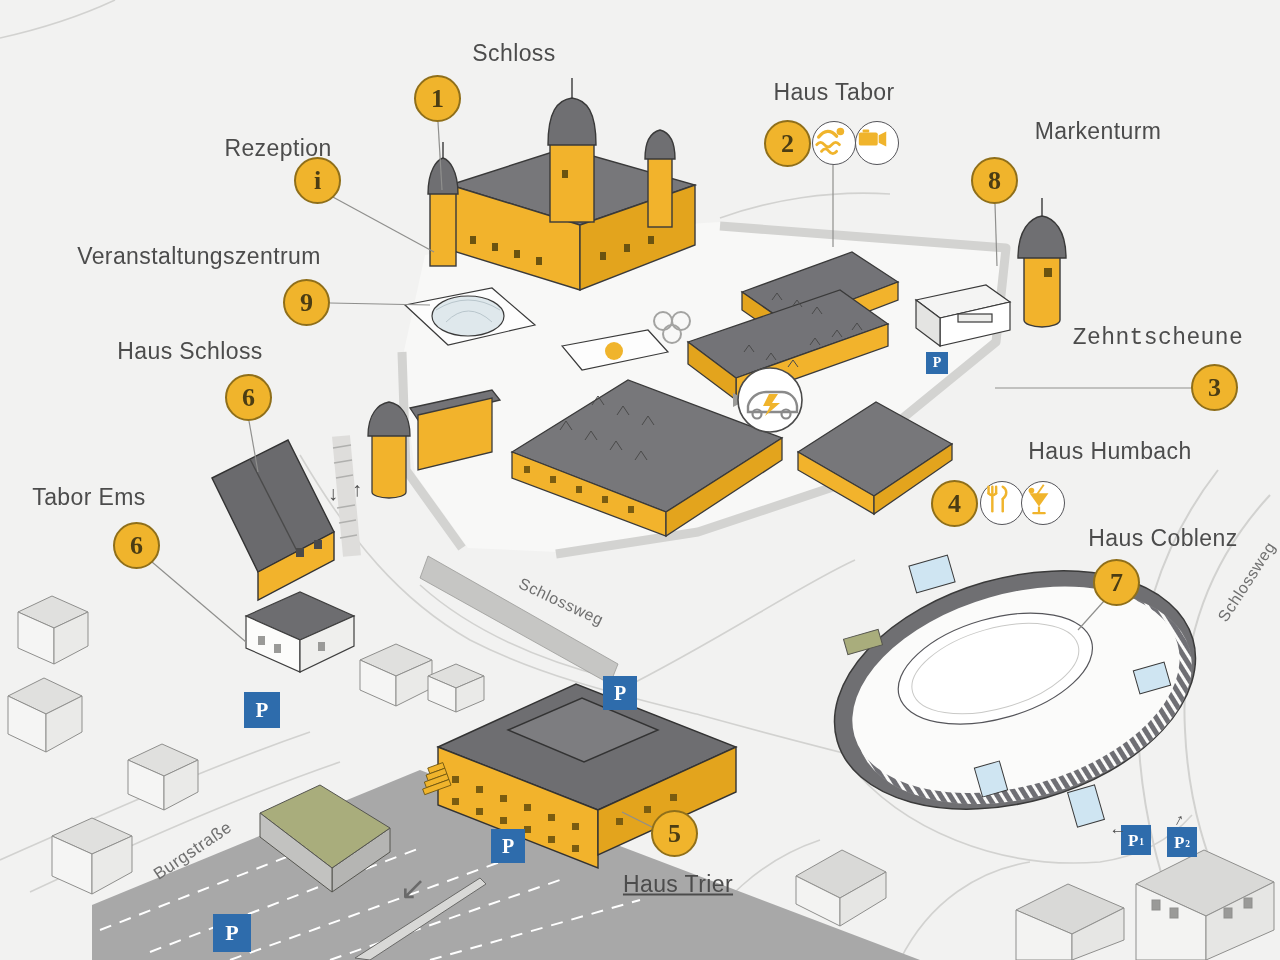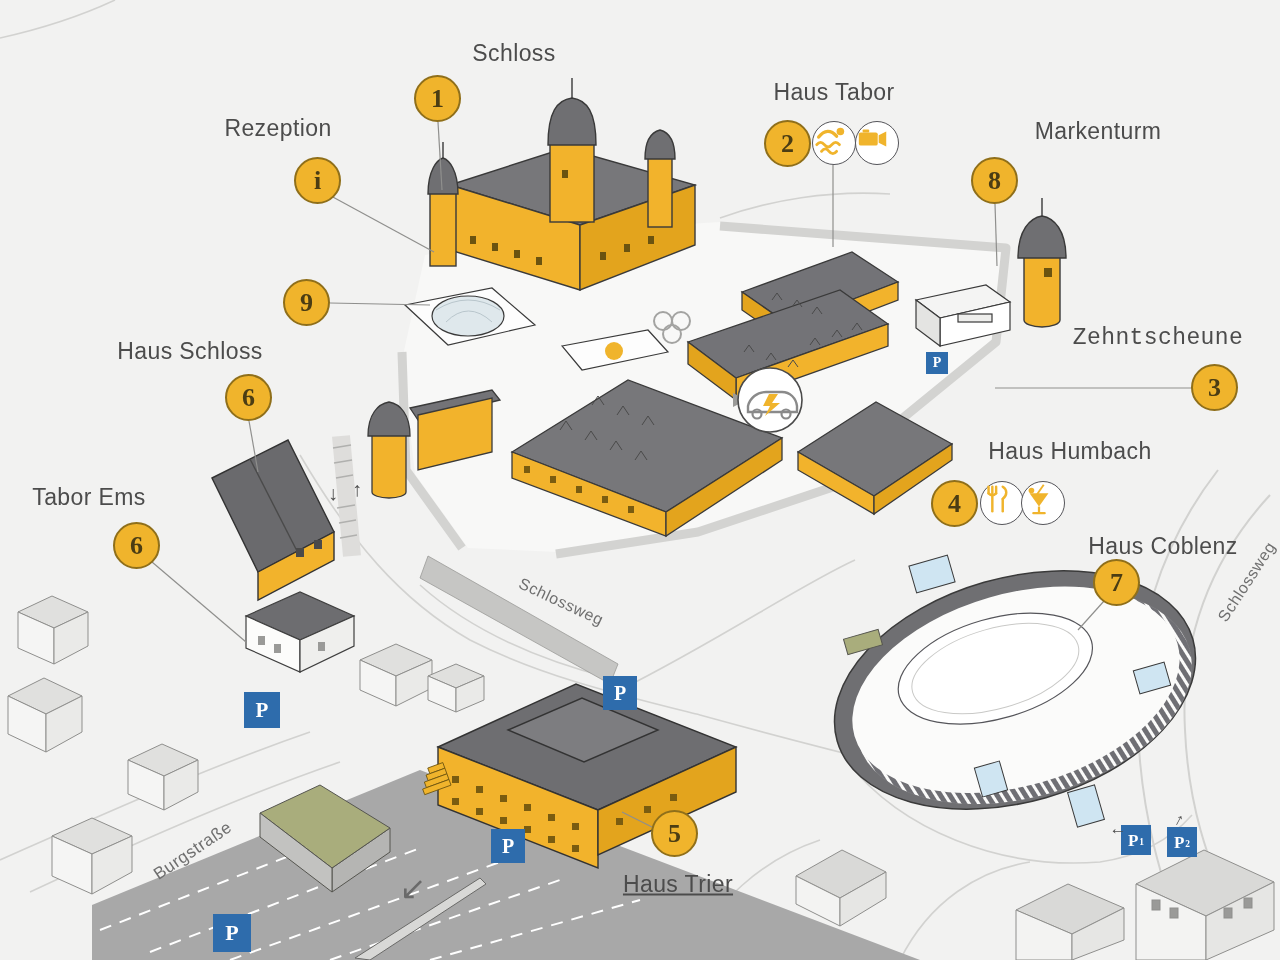--- a/index.html
+++ b/index.html
@@ -309,28 +309,29 @@
     <line x1="330" y1="303" x2="430" y2="305"></line>
     <line x1="249" y1="421" x2="258" y2="472"></line>
     <line x1="152" y1="562" x2="246" y2="642"></line>
     <line x1="1192" y1="388" x2="995" y2="388"></line>
     <line x1="1104" y1="601" x2="1078" y2="630"></line>
     <line x1="652" y1="827" x2="622" y2="812"></line>
   </g>
 </svg>
 
 <div class="loc-label" style="left:475px;top:53px;margin-left:39px;">Schloss</div>
-<div class="loc-label" style="left:278px;top:128px;">Rezeption</div>
+<div class="loc-label" style="left:278px;top:148px;">Rezeption</div>
 <div class="loc-label" style="left:834px;top:92px;text-align:right;">Haus Tabor</div>
 <div class="loc-label" style="left:1098px;top:131px;">Markenturm</div>
+<div class="loc-label" style="left:199px;top:256px;">Veranstaltungszentrum</div>
 <div class="loc-label" style="left:190px;top:351px;">Haus Schloss</div>
 <div class="loc-label" style="left:89px;top:497px;">Tabor Ems</div>
 <div class="loc-label" style="left:1158px;top:338px;font-family:Liberation Mono, monospace;">Zehntscheune</div>
-<div class="loc-label" style="left:1070px;top:451px;">Haus Humbach</div>
-<div class="loc-label" style="left:1163px;top:538px;margin-top:8px;">Haus Coblenz</div>
+<div class="loc-label" style="left:1110px;top:451px;">Haus Humbach</div>
+<div class="loc-label" style="left:1163px;top:538px;">Haus Coblenz</div>
 <div class="loc-label" style="left:678px;top:884px;text-decoration:underline;">Haus Trier</div>
 
 <div class="marker" style="left:438px;top:99px;">1</div>
 <div class="marker" style="left:318px;top:181px;">i</div>
 <div class="marker" style="left:788px;top:144px;">2</div>
 <div class="marker" style="left:995px;top:181px;">8</div>
 <div class="marker" style="left:307px;top:303px;">9</div>
 <div class="marker" style="left:249px;top:398px;">6</div>
 <div class="marker" style="left:137px;top:546px;">6</div>
 <div class="marker" style="left:1215px;top:388px;">3</div>

